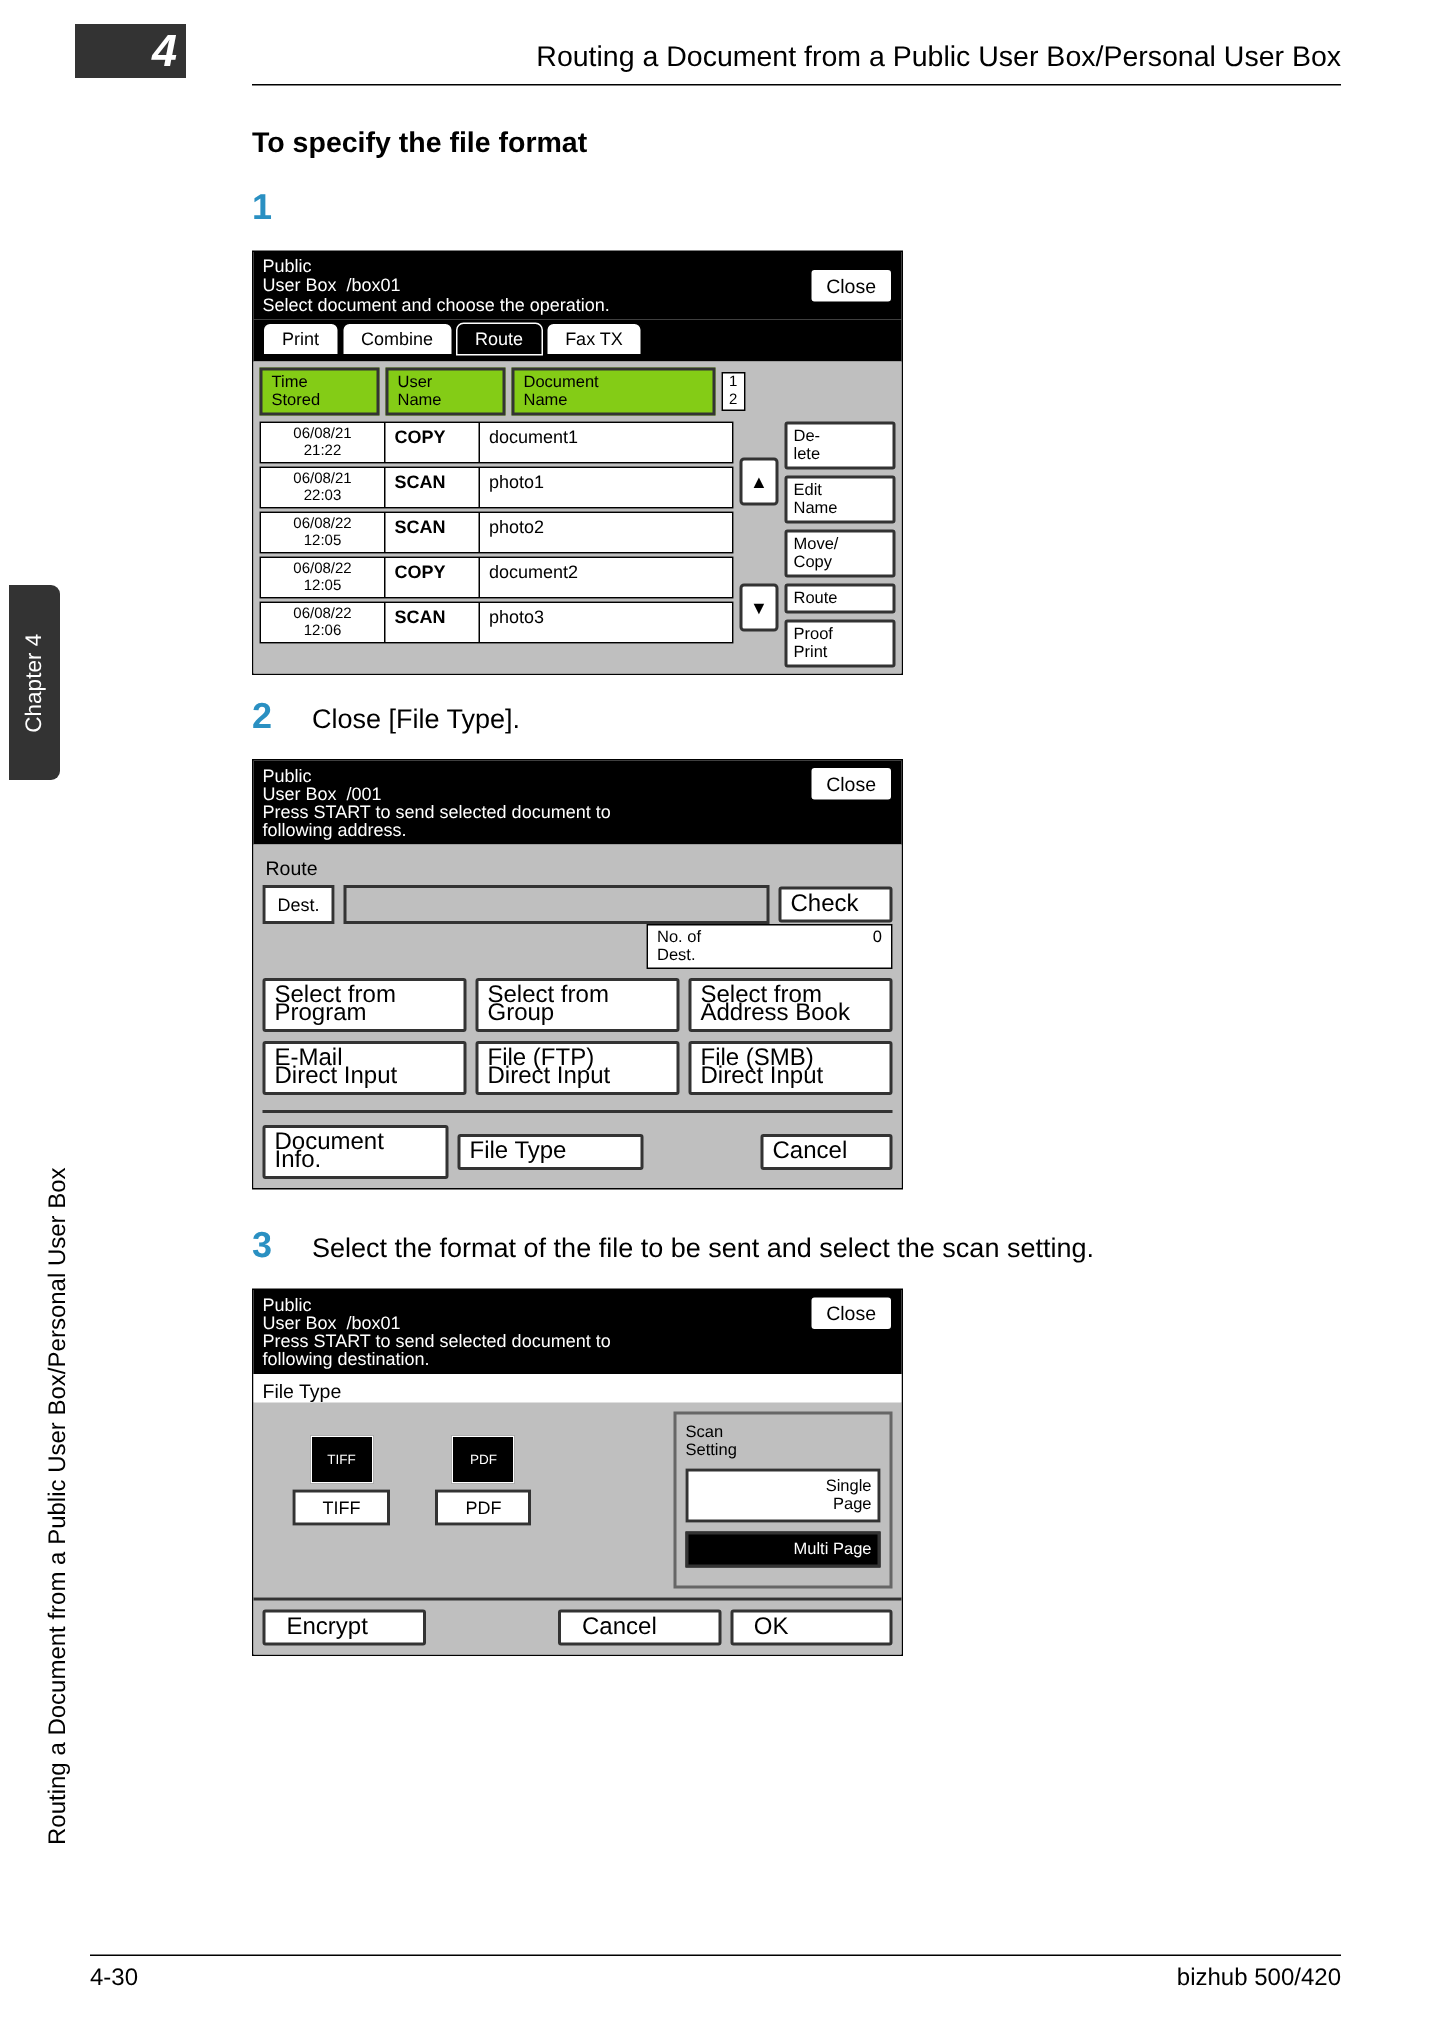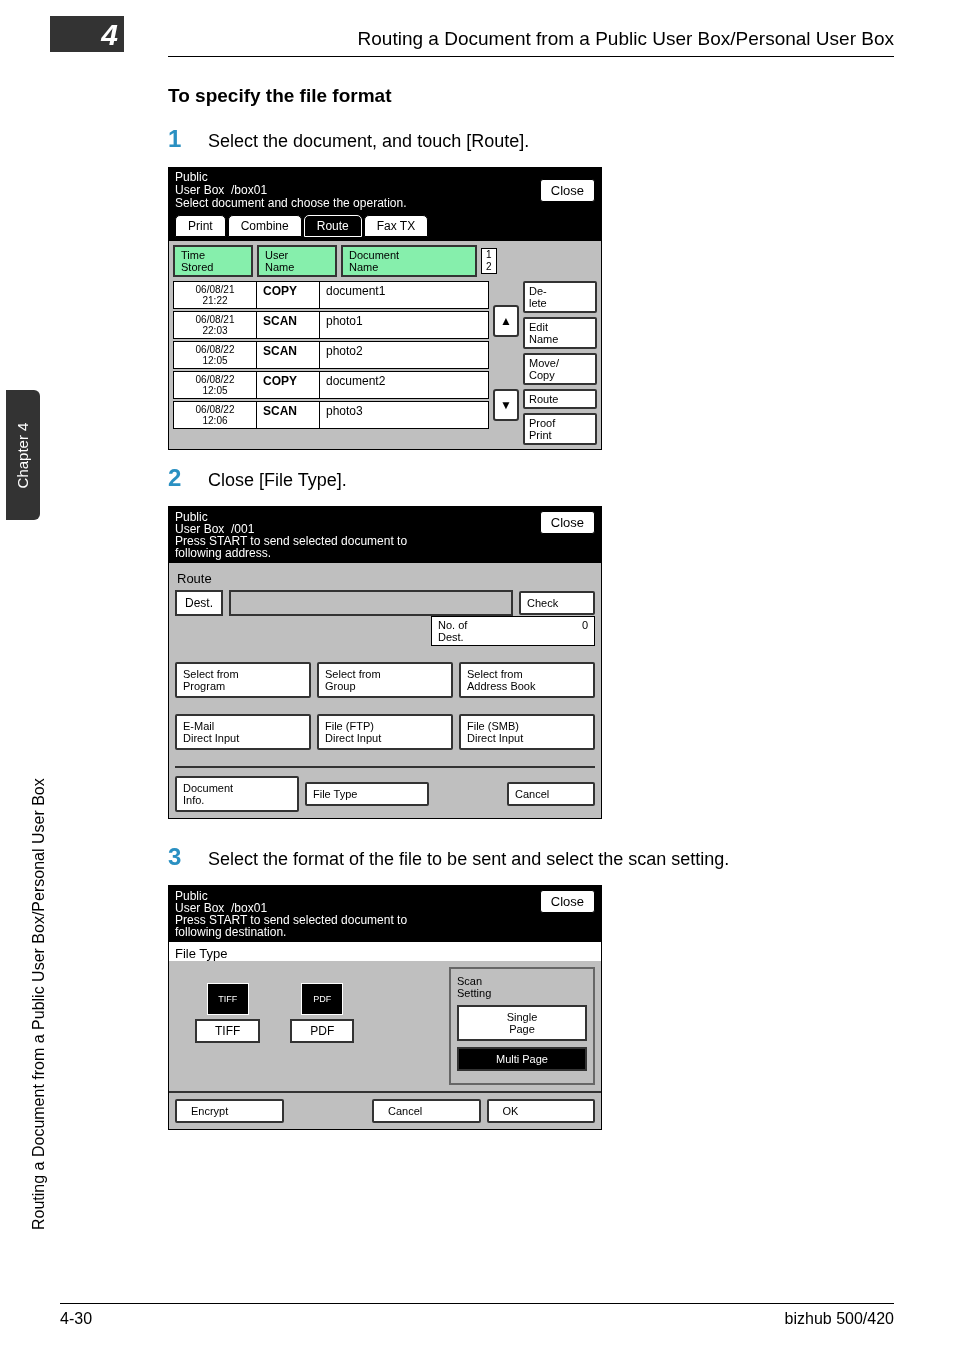--- a/index.html
+++ b/index.html
@@ -19,58 +19,58 @@
   .shot{width:432px;border:1px solid #000;margin:6px 0 10px 0;background:#fff;font-family:Liberation Sans, sans-serif;font-size:12px}
   
   .s1-top{background:#000;color:#fff;padding:3px 6px;display:flex;align-items:center;justify-content:space-between}
   .s1-top-left{line-height:13px}
   .pill{background:#fff;color:#000;border:1px solid #000;padding:3px 10px;border-radius:3px;font-size:13px}
   .s1-tabs{display:flex;gap:2px;background:#000;padding:2px 6px 4px 6px;align-items:center}
   .tab{border:1px solid #000;background:#fff;padding:3px 12px;border-radius:5px 5px 0 0;font-size:12px}
   .tab.active{background:#000;color:#fff;border:1px solid #fff}
   .s1-body{background:#bfbfbf;padding:4px}
   .s1-head-row{display:flex;gap:4px;align-items:center}
-  .hcell{background:#86efac;border:2px solid #333;padding:2px 6px;font-size:11px}
+  .hcell{background:#84cc16;border:2px solid #333;padding:2px 6px;font-size:11px}
   .hcell.small{width:64px}
   .hcell.big{width:120px}
   .page-ind{background:#fff;border:1px solid #000;padding:0 4px;line-height:12px;font-size:10px;display:flex;flex-direction:column;align-items:center}
   .side-btns{display:flex;flex-direction:column;gap:4px;margin-left:auto;width:74px}
   .sbtn{background:#fff;border:2px solid #333;padding:2px 4px;font-size:11px;line-height:12px;border-radius:2px}
   .rows-wrap{display:flex;gap:4px;margin-top:4px}
   .rows{display:flex;flex-direction:column;gap:2px;flex:1}
   .docrow{display:flex;gap:0;border:1px solid #000;background:#fff}
   .docrow div{border-right:1px solid #000;padding:2px 6px}
   .docrow div:last-child{border-right:none}
   .c-time{width:70px;font-size:10px;text-align:center;line-height:11px}
   .c-user{width:50px;font-weight:700}
   .c-doc{width:120px}
   .arrows{display:flex;flex-direction:column;gap:3px;justify-content:space-around}
   .arrow{width:22px;height:28px;border:2px solid #333;background:#fff;display:flex;align-items:center;justify-content:center;border-radius:3px}
   
   .s2-body{background:#bfbfbf;padding:6px}
-  .s2-row{display:flex;gap:6px;margin:16px 0}
-  .s2-btn{flex:1;background:#fff;border:2px solid #333;padding:4px 6px;font-size:11px;line-height:12px;border-radius:2px}
+  .s2-row{display:flex;gap:6px;margin:6px 0}
+  .s2-btn{flex:1;background:#fff;border:2px solid #333;padding:4px 6px;font-size:16px;line-height:12px;border-radius:2px}
   .s2-top{background:#000;color:#fff;padding:4px 6px;display:flex;justify-content:space-between;align-items:flex-start}
   .s2-top-left{line-height:12px}
   .destbar{display:flex;align-items:center;gap:6px}
   .destlabel{background:#fff;border:2px solid #333;padding:4px 8px}
   .destfield{flex:1;height:22px;background:#bfbfbf;border:2px solid #333}
   .nbox{border:1px solid #000;background:#fff;padding:2px 6px;display:flex;justify-content:space-between;width:150px;margin-left:auto;font-size:11px}
   .bottom-row{display:flex;justify-content:space-between;gap:6px;margin-top:10px;align-items:center;border-top:2px solid #333;padding-top:8px}
   .bottom-row .s2-btn{flex:0 0 auto;width:108px}
   
   .s3-body{background:#bfbfbf;padding:6px;display:flex;gap:10px}
   .s3-left{flex:1}
   .s3-right{width:130px;border:2px solid #666;padding:6px}
   .fmt-row{display:flex;gap:30px;justify-content:flex-start;margin:16px 0 6px 20px}
   .fmt-col{display:flex;flex-direction:column;align-items:center;gap:4px}
   .fmt-ico{width:40px;height:30px;background:#000;color:#fff;display:flex;align-items:center;justify-content:center;font-size:9px;border:1px solid #fff}
   .fmt-lbl{background:#fff;border:2px solid #333;padding:3px 18px;font-size:12px}
   .scan-title{font-size:11px;margin-bottom:6px;line-height:12px}
-  .scan-btn{background:#fff;border:2px solid #333;padding:4px;font-size:11px;text-align:center;margin-bottom:6px}
+  .scan-btn{background:#fff;border:2px solid #333;padding:4px;font-size:11px;text-align:right;margin-bottom:6px}
   .scan-btn.sel{background:#000;color:#fff}
   .s3-bottom{display:flex;gap:6px;padding:6px;background:#bfbfbf;border-top:2px solid #333}
   .s3-bottom .s2-btn{width:auto;padding:4px 14px}
   .flex-spacer{flex:1}
   .footer{position:absolute;left:60px;right:60px;bottom:24px;border-top:1px solid #000;display:flex;justify-content:space-between;padding-top:6px;font-size:16px}
 </style>
 </head>
 <body>
 
 <div class="page">
@@ -81,21 +81,20 @@
   <div class="side-text">Routing a Document from a Public User Box/Personal User Box</div>
 
   <div class="hdr-title">Routing a Document from a Public User Box/Personal User Box</div>
   <div class="hdr-rule"></div>
 
   <div class="content">
     <div class="sec-title">To specify the file format</div>
 
     <div class="step">
         <span class="step-num">1</span>
-        <span class="step-text">Select the document, and touch [Route].</span>
       </div>
 
     <div class="shot">
       <div class="s1-top">
         <div class="s1-top-left">
           <div><span>Public</span><br><span>User Box</span>&nbsp;&nbsp;<span>/box01</span></div>
           <div>Select document and choose the operation.</div>
         </div>
         <div class="pill">Close</div>
       </div>

